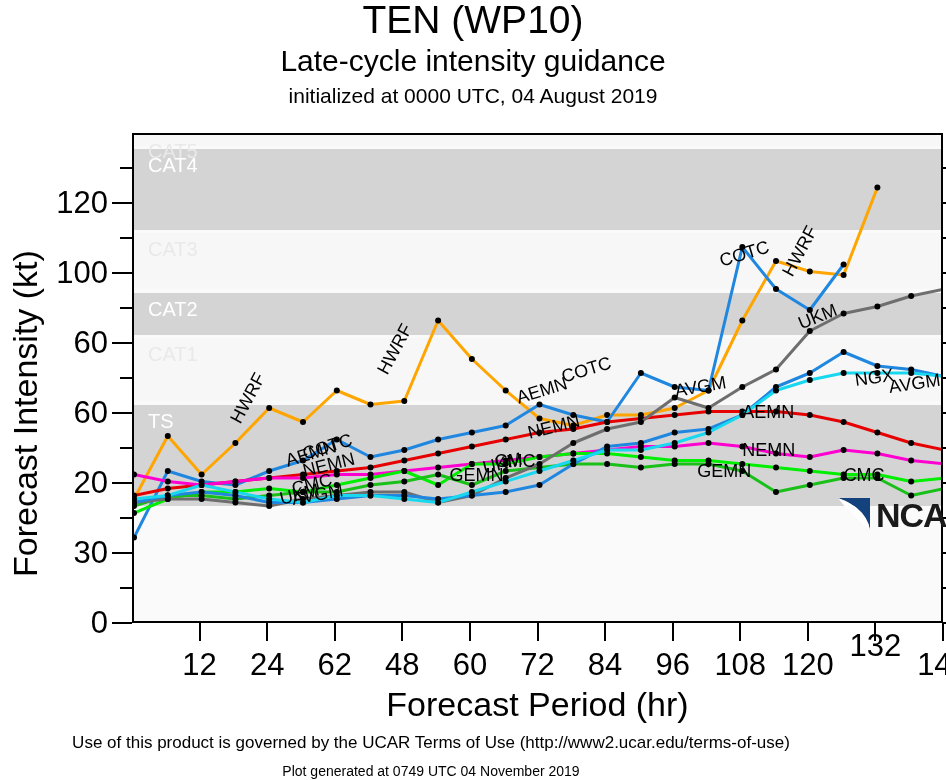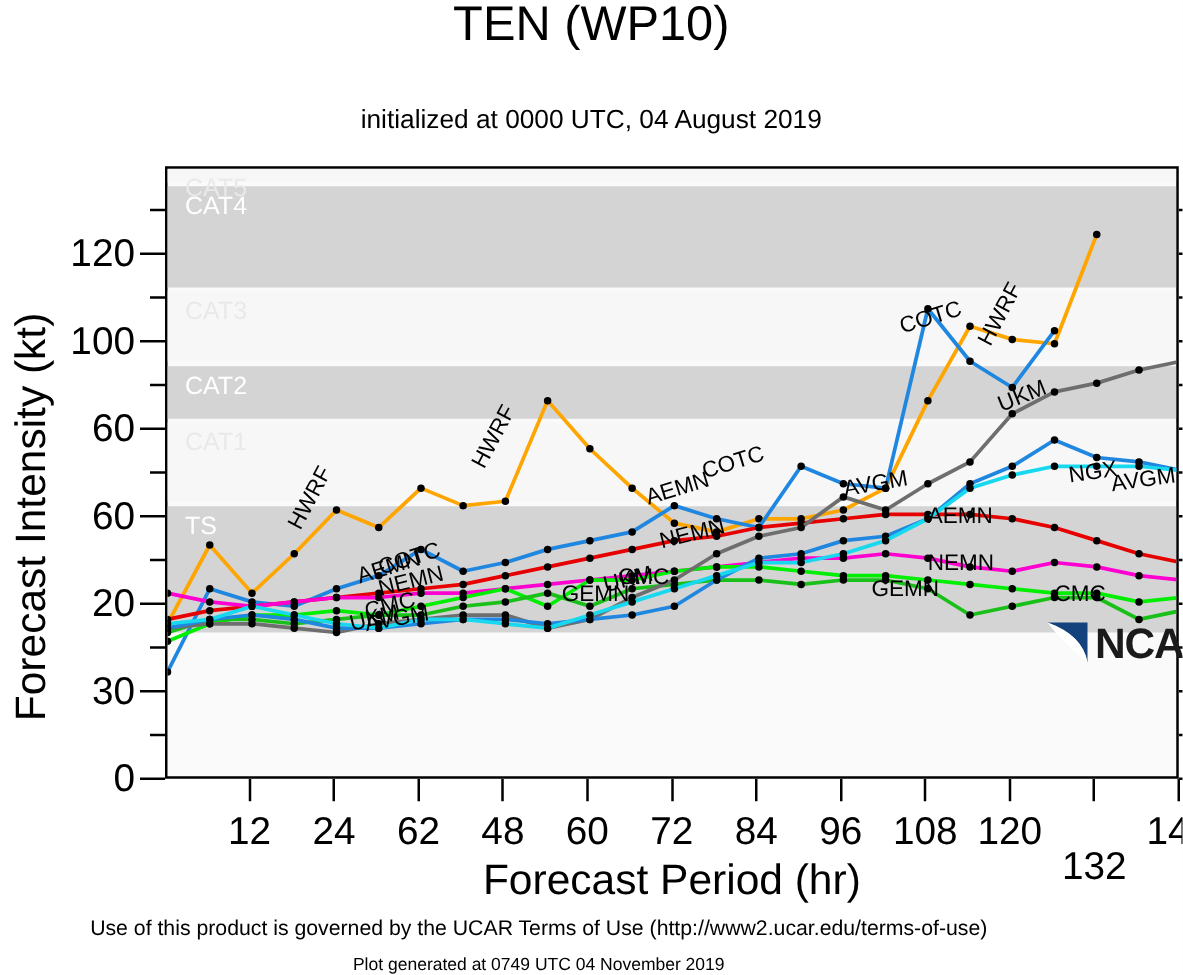--- a/index.html
+++ b/index.html
@@ -38,20 +38,21 @@
   #ncar .nt{position:absolute;left:40px;top:4px;font-size:34px;font-weight:700;letter-spacing:-1px;color:#1a1a1a;}
   #ncar svg{position:absolute;left:0;top:2px;}
 
   .mlabel{position:absolute;font-size:18px;color:#000;white-space:nowrap;line-height:1;}
 </style>
 </head>
 <body>
 <div id="root">
 
 <div class="ttl" id="title-main">TEN (WP10)</div>
+<div class="ttl" id="title-sub">Late-cycle intensity guidance</div>
 <div class="ttl" id="title-init">initialized at 0000 UTC, 04 August 2019</div>
 
 <div id="ylabel" style="left: 6px; top: 577px;">Forecast Intensity (kt)</div>
 <div id="xlabel">Forecast Period (hr)</div>
 
 <div id="yaxis-labels" style="left: 0px; top: 0px; position: absolute;">
       <div style="left: 0px; width: 108px; top: 607px;">0</div>
       <div style="left: 0px; width: 108px; top: 537px;">30</div>
       <div style="left: 0px; width: 108px; top: 467px;">20</div>
       <div style="left: 0px; width: 108px; top: 397px;">60</div>
@@ -63,21 +64,21 @@
       <div style="left: 164.583px; top: 649px;">12</div>
       <div style="left: 232.167px; top: 649px;">24</div>
       <div style="left: 299.75px; top: 649px;">62</div>
       <div style="left: 367.333px; top: 649px;">48</div>
       <div style="left: 434.917px; top: 649px;">60</div>
       <div style="left: 502.5px; top: 649px;">72</div>
       <div style="left: 570.083px; top: 649px;">84</div>
       <div style="left: 637.667px; top: 649px;">96</div>
       <div style="left: 705.25px; top: 649px;">108</div>
       <div style="left: 772.833px; top: 649px;">120</div>
-      <div style="left: 840.417px; top: 677px;">132</div>
+      <div style="left: 840.417px; top: 630px;">132</div>
       <div style="left: 908px; top: 649px;">144</div>
     </div>
 <div id="tickmarks">
       <div class="ytickmark" style="left: 112px; width: 20px; top: 622px;"></div>
       <div class="ytickmark" style="left: 112px; width: 20px; top: 552px;"></div>
       <div class="ytickmark" style="left: 112px; width: 20px; top: 482px;"></div>
       <div class="ytickmark" style="left: 112px; width: 20px; top: 412px;"></div>
       <div class="ytickmark" style="left: 112px; width: 20px; top: 342px;"></div>
       <div class="ytickmark" style="left: 112px; width: 20px; top: 272px;"></div>
       <div class="ytickmark" style="left: 112px; width: 20px; top: 202px;"></div>

